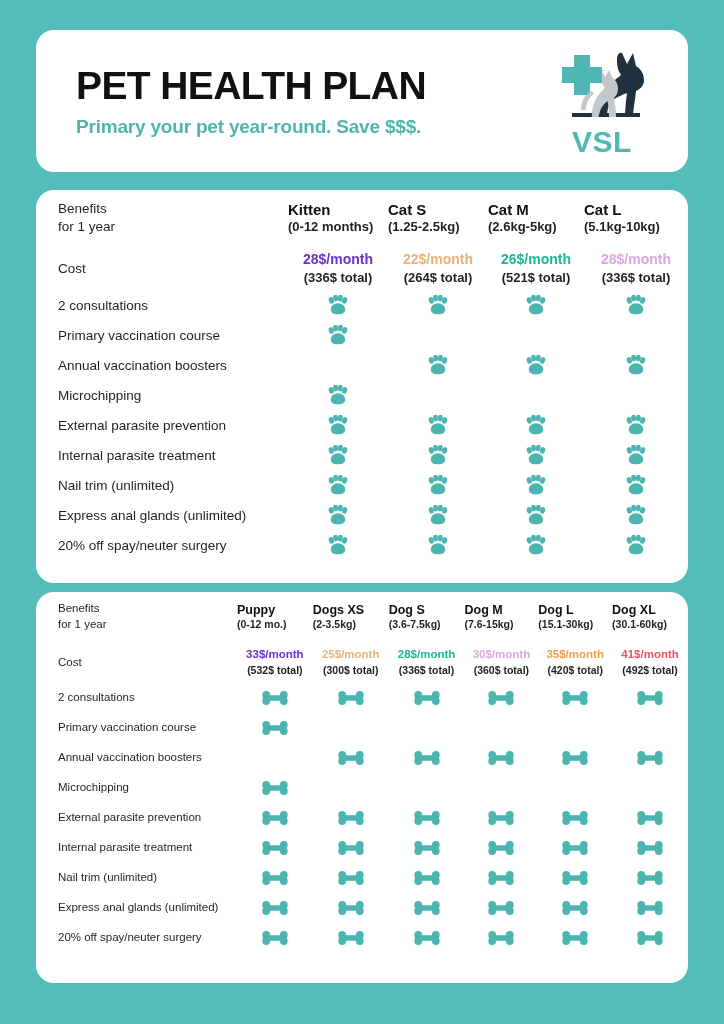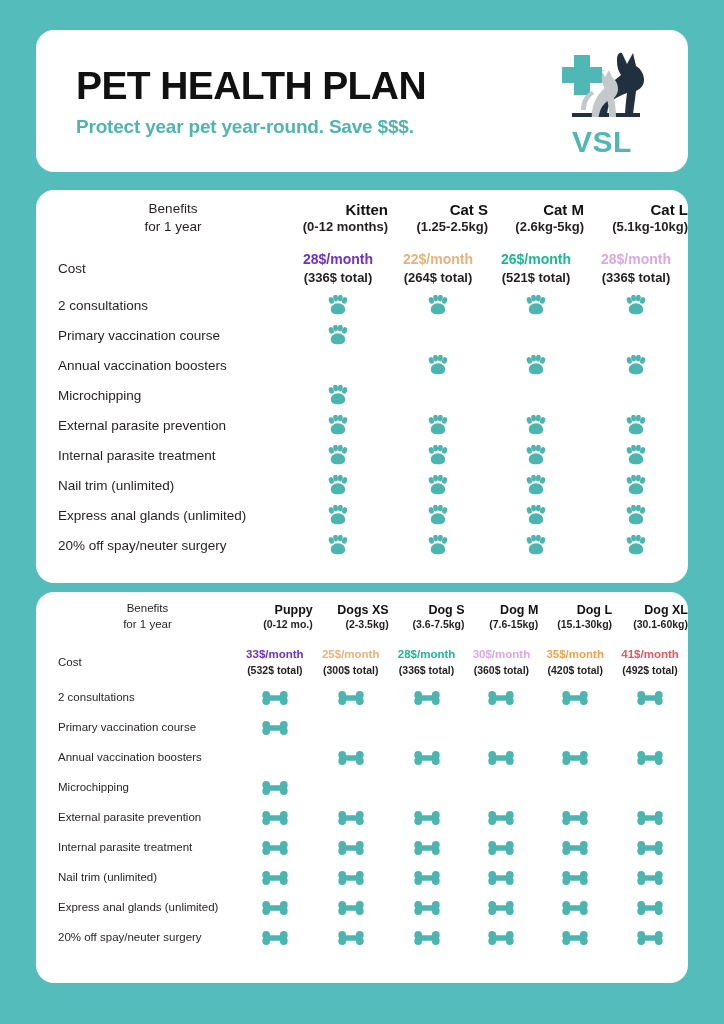--- a/index.html
+++ b/index.html
@@ -94,30 +94,30 @@
     font-weight: normal;
     vertical-align: middle;
   }
 
   .cat-card .tbl .lbl { padding-left: 22px; font-size: 13.5px; }
   .dog-card .tbl .lbl { padding-left: 22px; font-size: 11.5px; }
 
   .benefits-head {
     font-weight: normal;
     color: #231f20;
-    text-align: center;
+    text-align: left;
     line-height: 1.35;
     vertical-align: middle;
     margin-left: 24px;
   }
   .cat-card .benefits-head { font-size: 13.5px; padding-left: 22px; }
   .dog-card .benefits-head { font-size: 11.5px; padding-left: 22px; }
 
   
-  .planhead { text-align: right; vertical-align: middle; line-height: 1.3; }
+  .planhead { text-align: left; vertical-align: middle; line-height: 1.3; }
   .planhead .pname { font-weight: bold; color: #111111; display: block; }
   .planhead .prange { color: #231f20; display: block; }
 
   .cat-card .planhead .pname  { font-size: 15px; }
   .cat-card .planhead .prange { font-size: 13px; }
   .dog-card .planhead .pname  { font-size: 12.5px; }
   .dog-card .planhead .prange { font-size: 10.5px; }
 
   
   .costcell { text-align: center; vertical-align: middle; line-height: 1.35; }
@@ -145,21 +145,21 @@
   .empty { }
 </style>
 </head>
 <body>
 
 <div class="page">
 
   <div class="card header-card">
     <div class="header-text">
       <div class="title">PET HEALTH PLAN</div>
-      <div class="subtitle">Protect year pet year-round. Save $$$.</div>
+      <div class="subtitle">Primary your pet year-round. Save $$$.</div>
     </div>
 
     <div class="logo">
       <svg width="104" height="80" viewBox="0 0 104 80">
 
         <path d="M24 8 h16 v12 h12 v16 h-12 v12 h-16 v-12 h-12 v-16 h12 z" fill="#4fb8b4"></path>
 
         <g fill="#20303f">
           <path d="M72 6 l5 11 l6 -11 l3 13 c5 3 8 8 8 14 c0 6 -4 9 -8 11
                    c-1 10 -3 19 -3 26 l-8 0 c0 -8 1 -16 2 -24

